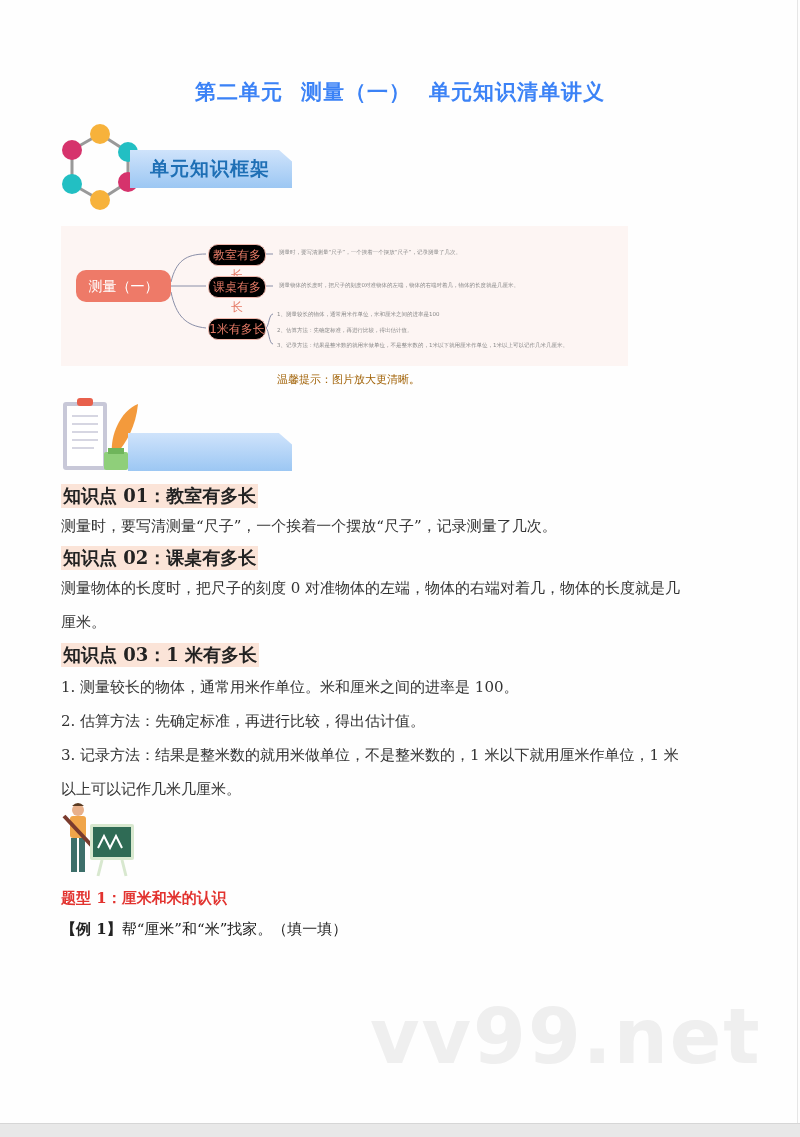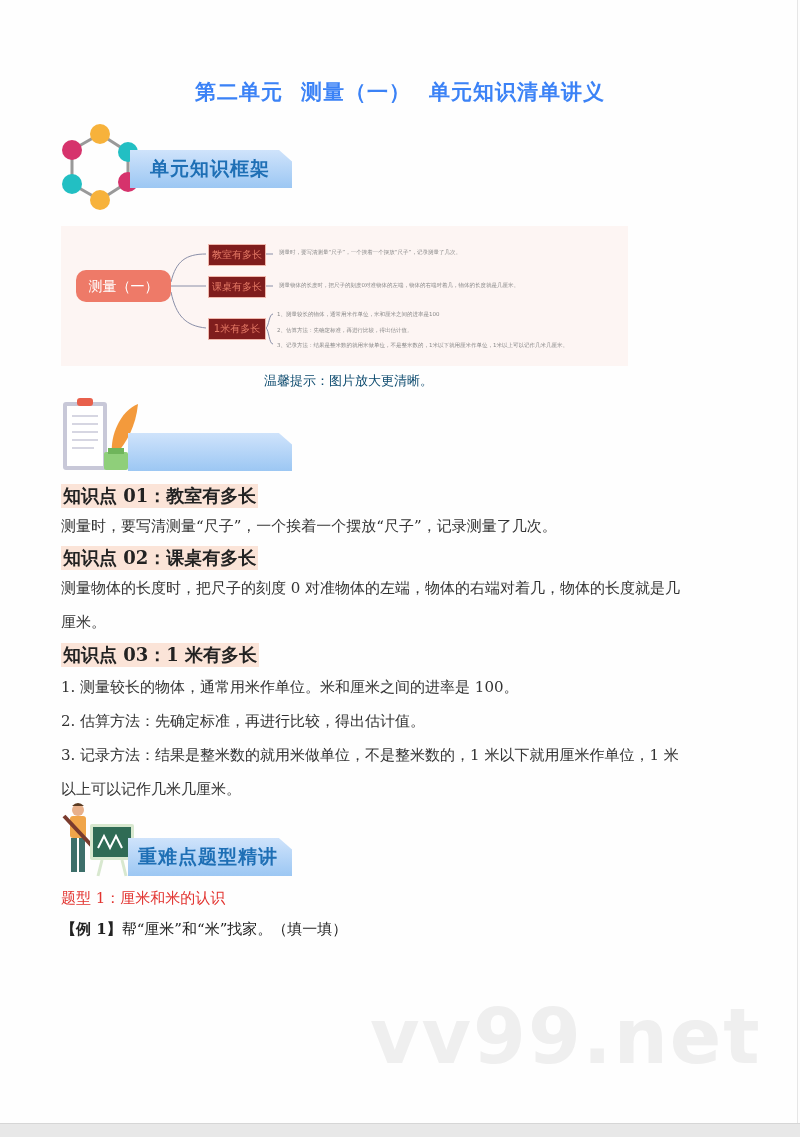--- a/index.html
+++ b/index.html
@@ -43,44 +43,44 @@
     background:#fdf5f3;
     font-family:"DejaVu Sans","Liberation Sans",sans-serif;
   }
   .mm-root {
     position:absolute; left:15px; top:44px; width:95px; height:32px;
     background:#ee7a68; border-radius:10px; color:#fff;
     font-size:14px; line-height:32px; text-align:center;
   }
   .mm-node {
     position:absolute; width:56px; height:20px; border:1px solid #f0b8ad;
-    background:#7f1d1d; border-radius:0; color:#e57a66; font-size:10px;
+    background:#000000; border-radius:10px; color:#e57a66; font-size:12px;
     line-height:20px; text-align:center;
   }
   .mm-text { position:absolute; font-size:5.5px; color:#888; white-space:nowrap; }
   .mm-svg { position:absolute; left:0; top:0; }
 
   .tip {
     position:absolute; left:0; top:372px; width:697px; text-align:center;
-    font-size:13px; color:#0c4a6e;
+    font-size:11px; color:#a16207;
   }
 
   .kp-head {
     position:absolute; left:61px;
     font-family:"DejaVu Serif","Liberation Serif",serif;
     font-weight:bold; font-size:18px; color:#222;
     background:#fbe4d8; padding:0 2px;
   }
   .para {
     position:absolute; left:61px; width:680px;
     font-size:15px; color:#333; line-height:34px;
   }
   .type-head {
     position:absolute; left:61px; top:889px;
-    font-weight:normal; font-size:15px; color:#e2332f;
+    font-weight:bold; font-size:15px; color:#e2332f;
   }
   .example {
     position:absolute; left:61px; top:920px; font-size:15px; color:#222;
   }
   .example b { font-weight:bold; }
   .watermark {
     position:absolute; left:370px; top:992px;
     font-family:"DejaVu Sans","Liberation Sans",sans-serif;
     font-weight:bold; font-size:76px; color:#efefef; letter-spacing:2px;
   }
@@ -185,24 +185,20 @@
     <rect x="8" y="14" width="16" height="22" rx="3" fill="#f0a54a"></rect>
     <rect x="9" y="36" width="6" height="34" fill="#3d6f6a"></rect>
     <rect x="17" y="36" width="6" height="34" fill="#3d6f6a"></rect>
     <line x1="2" y1="14" x2="30" y2="44" stroke="#7a3b2e" stroke-width="4"></line>
     <rect x="28" y="22" width="44" height="36" rx="2" fill="#d8e8cf"></rect>
     <rect x="31" y="25" width="38" height="30" fill="#2f6b55"></rect>
     <path d="M36 46 L42 34 L48 46 L54 34 L60 46" stroke="#fff" stroke-width="2" fill="none"></path>
     <line x1="40" y1="58" x2="36" y2="74" stroke="#d8e8cf" stroke-width="3"></line>
     <line x1="60" y1="58" x2="64" y2="74" stroke="#d8e8cf" stroke-width="3"></line>
   </svg>
-  <div class="banner" style="left:128px;top:838px;width:164px">
-    <div class="bar" style="width:164px"></div>
-    <div class="label" style="left:10px">重难点题型精讲</div>
-  </div>
 
   <div class="type-head">题型 1：厘米和米的认识</div>
   <div class="example">
     <b>【例 1】</b><span>帮“厘米”和“米”找家。（填一填）</span>
   </div>
 
   <div class="watermark">vv99.net</div>
 </div>
 
 <div class="bottom-strip"></div>

